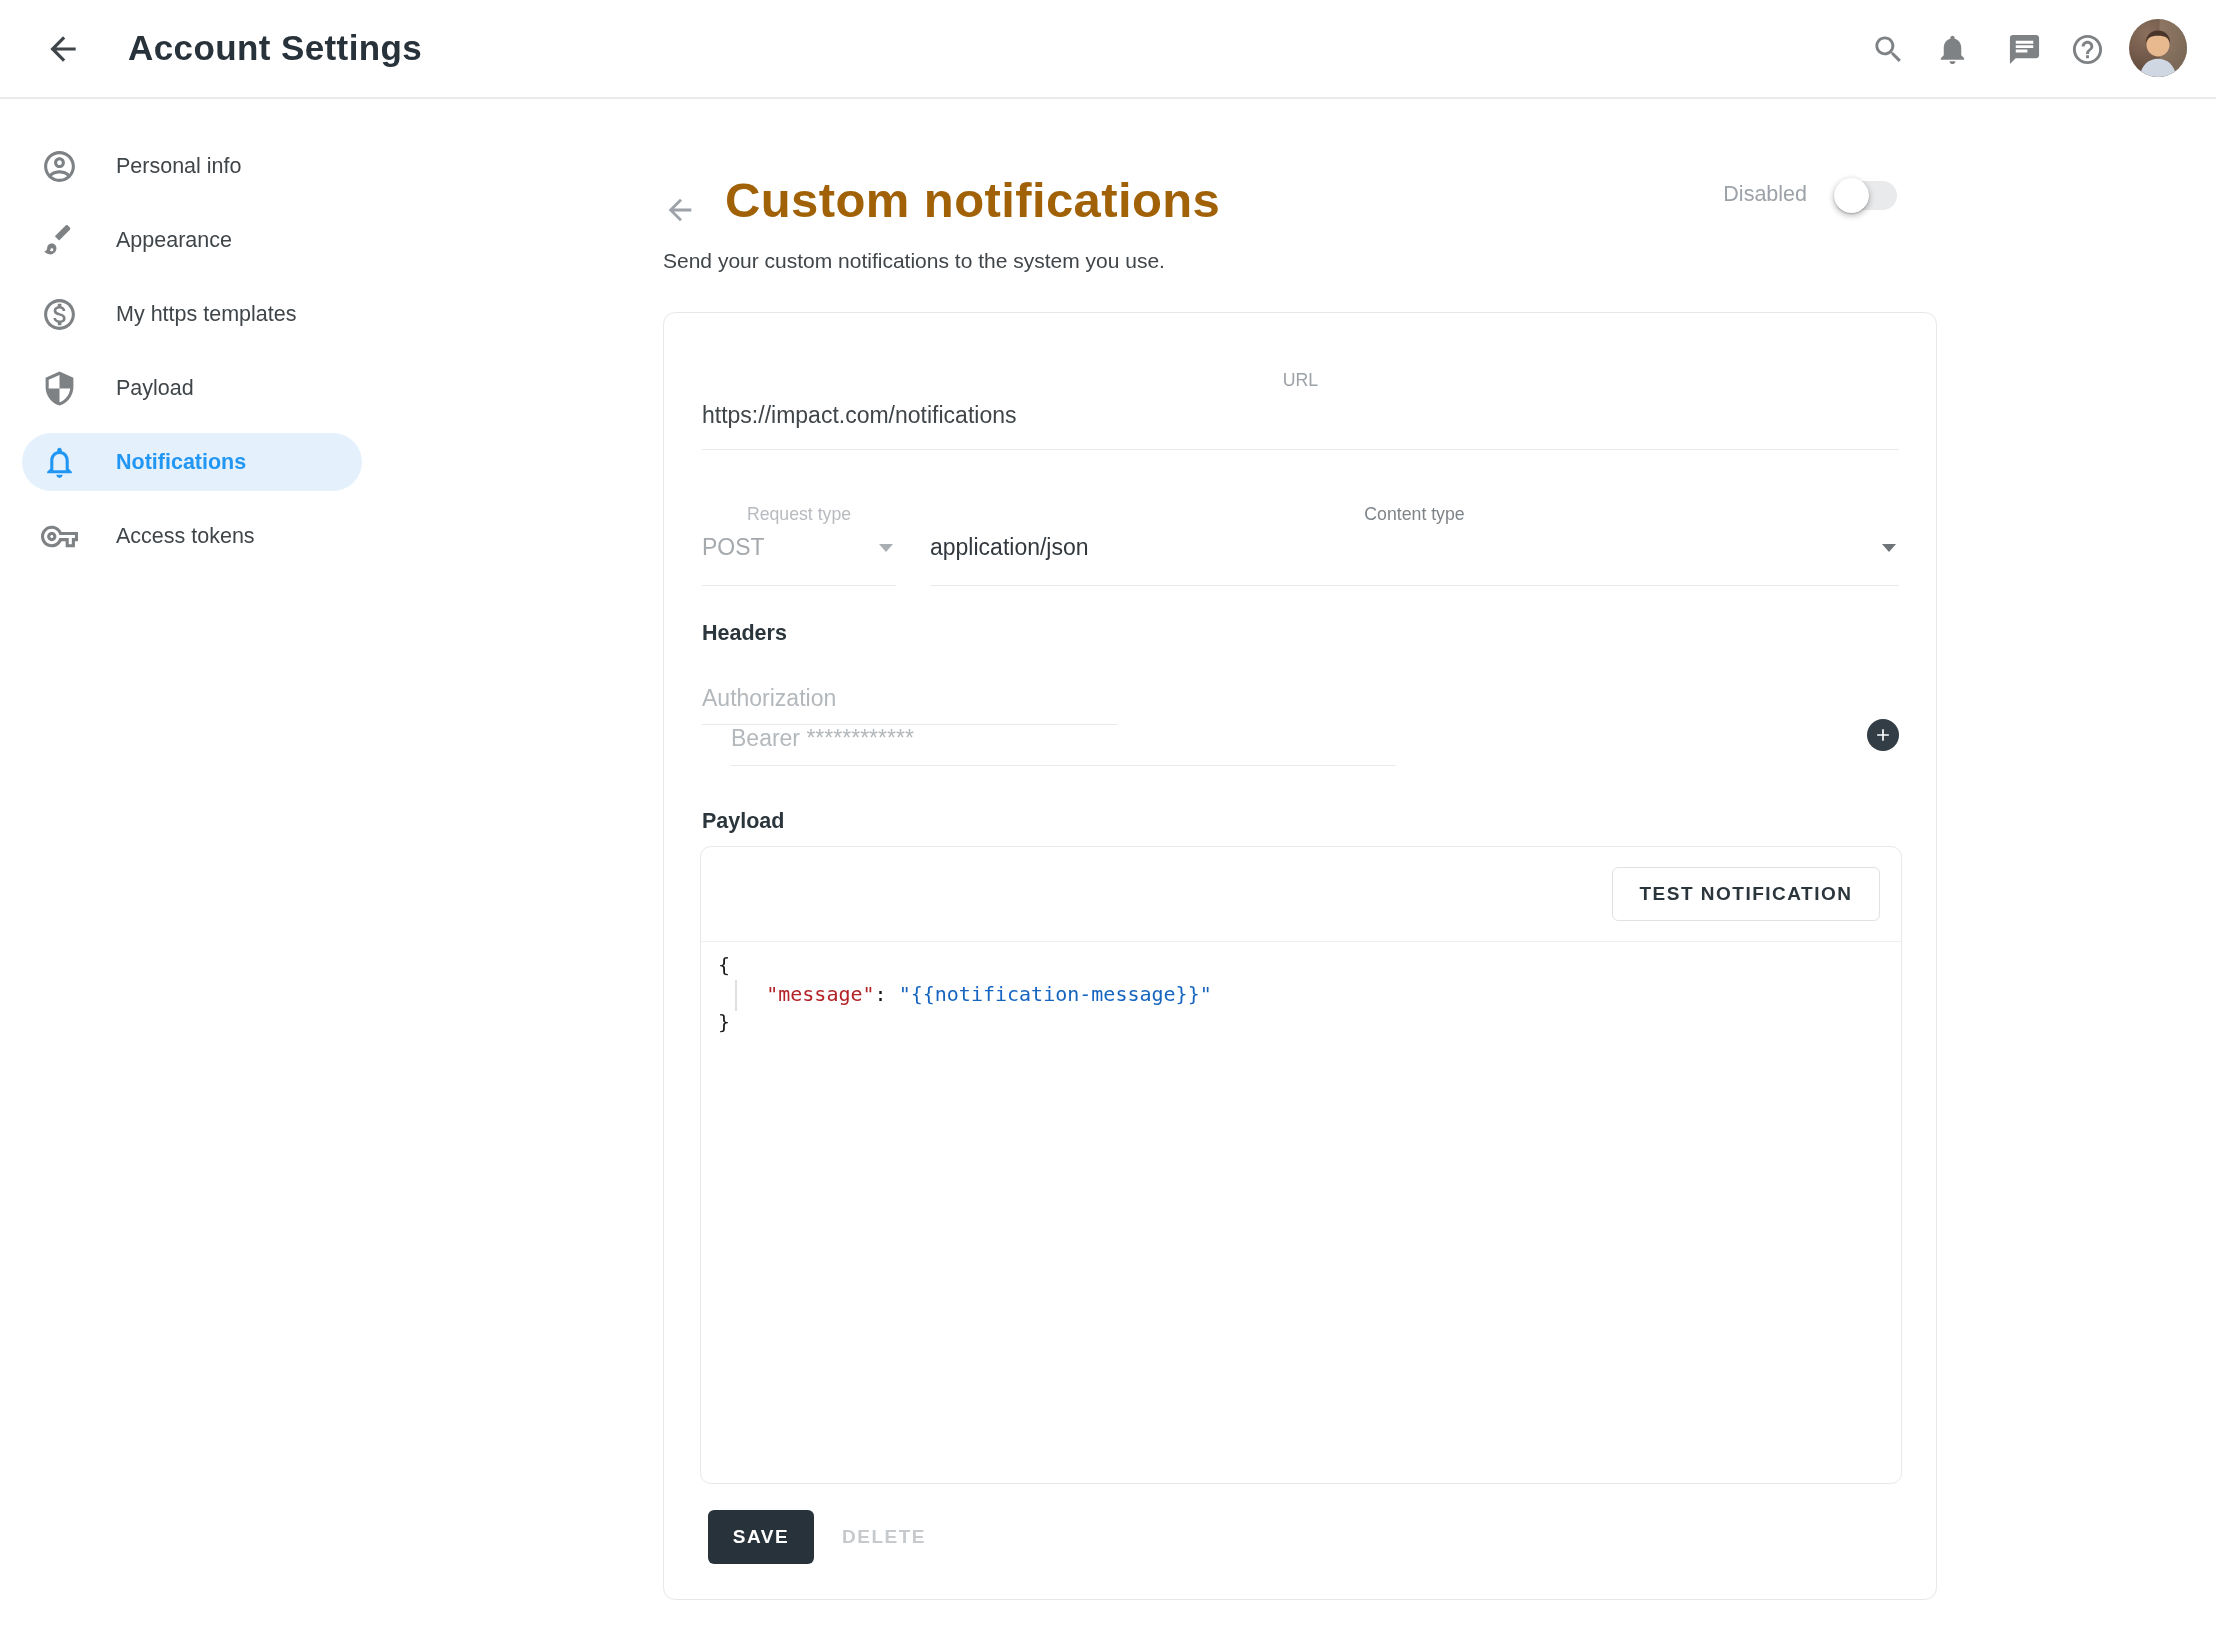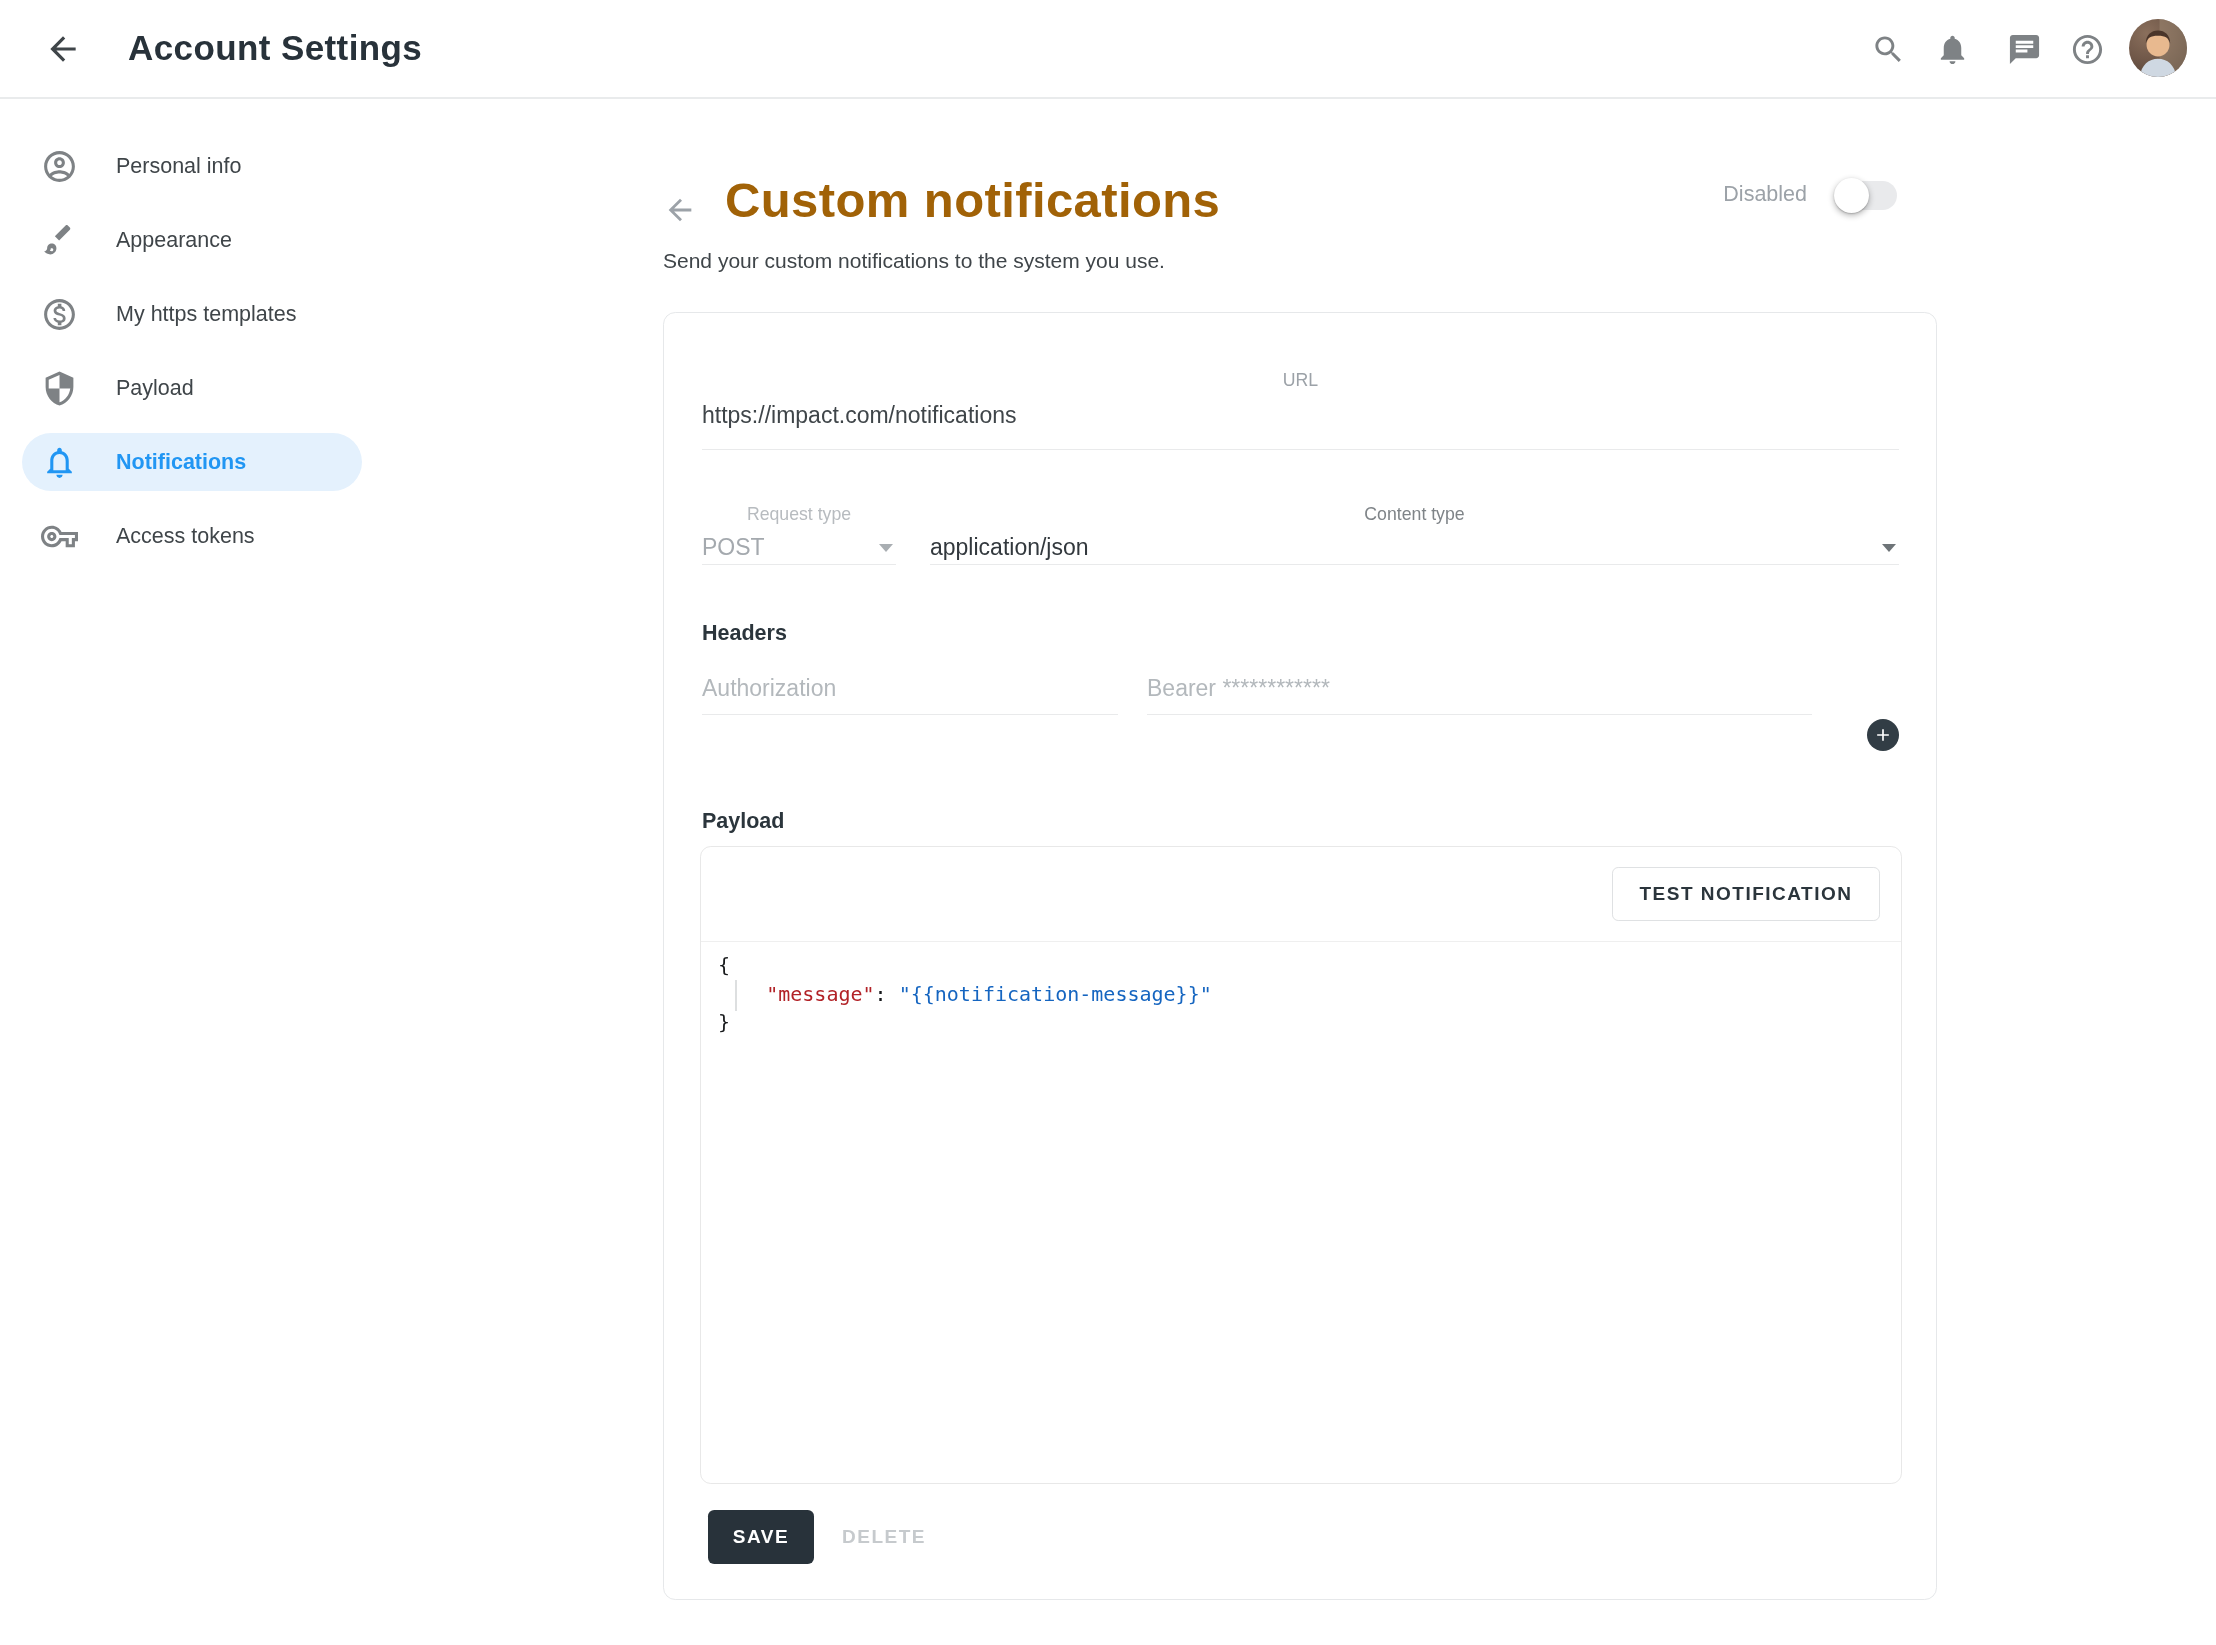--- a/index.html
+++ b/index.html
@@ -49,33 +49,33 @@
 
   .url-block { position:absolute; left:38px; right:37px; top:57px; }
   .url-block .f-label { margin-bottom:10.8px; }
   .url-input { width:100%; border:none; border-bottom:1.5px solid #E9EAEB; outline:none;
                font-family:inherit; font-size:23px; color:#3F4549; padding:0 0 20px 0; background:transparent; }
 
   .types-row { position:absolute; left:38px; right:37px; top:191px; display:flex; }
   .col-request { width:194px; }
   .col-content { flex:1; margin-left:34px; }
   .sel-value-row { display:flex; align-items:center; justify-content:space-between;
-                   margin-top:9.2px; padding-bottom:3px; }
+                   margin-top:9.2px; padding-bottom:24px; }
   .sel-value { font-size:23px; }
   .col-request .f-label { color:#B7BBBF; }
   .col-request .sel-value { color:#A4A9AE; }
   .col-content .f-label { color:#7F8488; }
   .col-content .sel-value { color:#32383D; }
   .caret { width:0; height:0; border-left:7px solid transparent; border-right:7px solid transparent;
            border-top:8.5px solid #A9AEB2; margin-right:3.1px; }
   .col-content .caret { border-top-color:#6E7478; }
 
   .headers-block { position:absolute; left:38px; right:37px; top:308px; }
   .section-heading { font-size:21.5px; font-weight:700; color:#2B353C; }
-  .headers-fields { display:flex; margin-top:29px; }
+  .headers-fields { display:flex; margin-top:39px;flex-direction:column; }
   .line-input { border:none; border-bottom:1.5px solid #E9EAEB; outline:none; background:transparent;
                 font-family:inherit; font-size:23px; color:#3F4549; padding:0 0 12.3px 0; }
   .line-input::placeholder { color:#B3B8BC; opacity:1; }
   .auth-input { width:416px; }
   .bearer-input { width:665px; margin-left:29px; }
   .plus-btn { position:absolute; right:0; top:98px; width:32px; height:32px; border-radius:50%;
               background:#323D45; border:none; cursor:pointer; }
   .plus-btn svg { width:20px; height:20px; display:block; margin:6.2px auto; }
 
   .payload-heading { position:absolute; left:38px; top:496px; }

